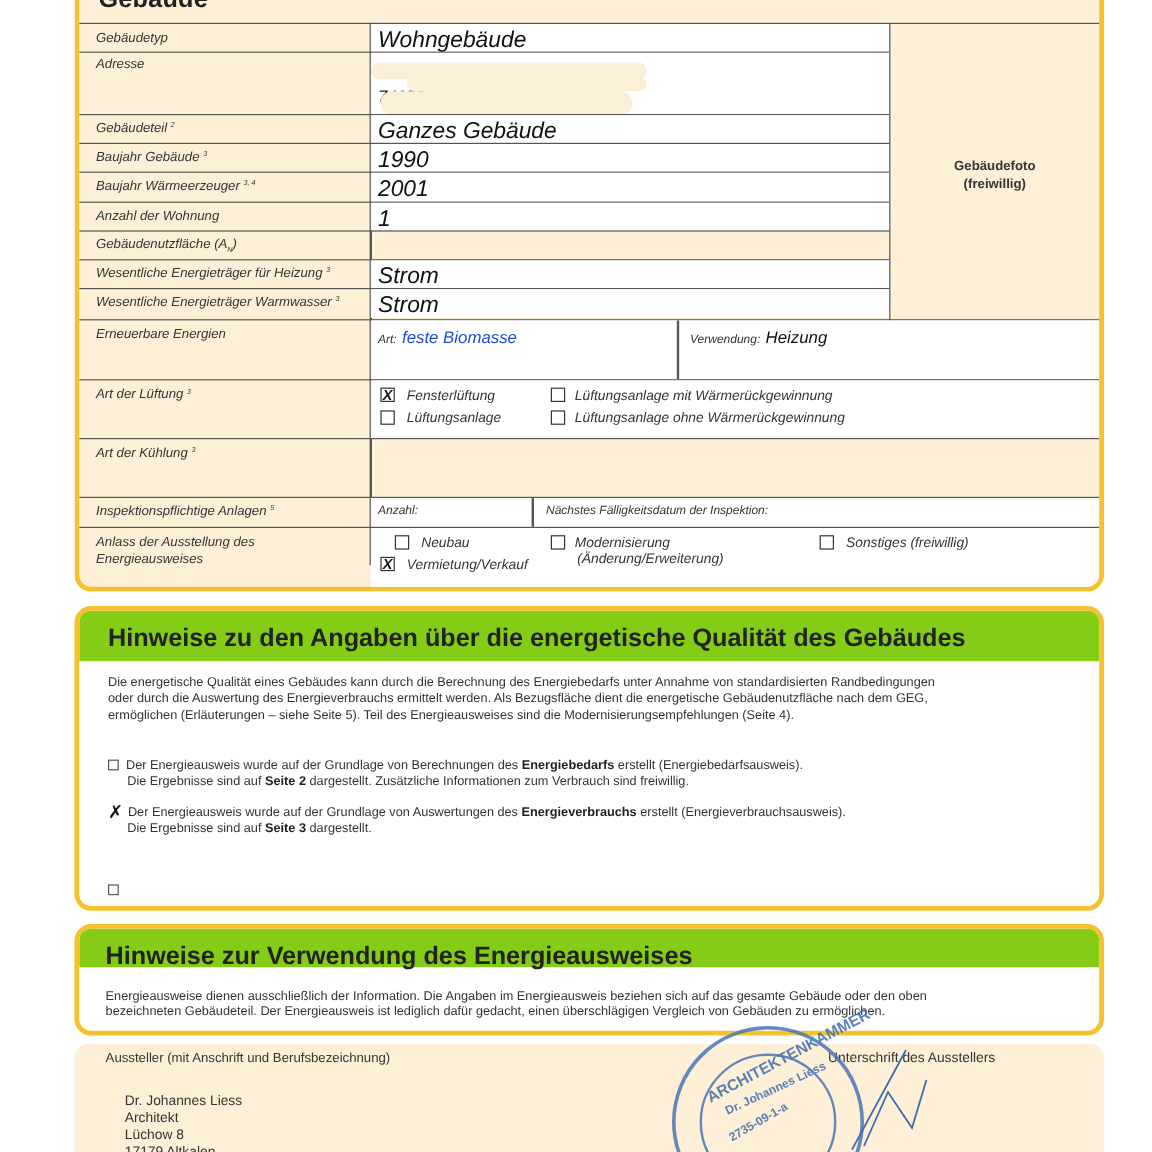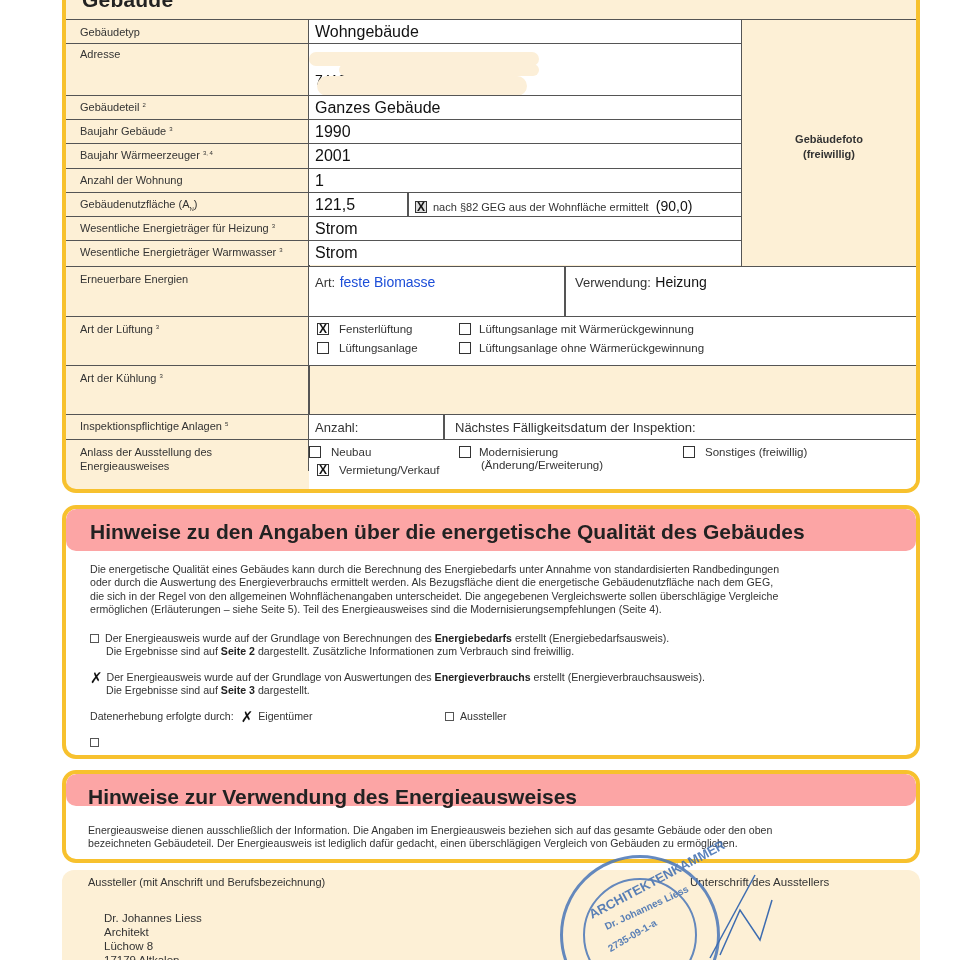--- a/index.html
+++ b/index.html
@@ -13,53 +13,53 @@
     border-radius: 14px;
     background: #fdf0d6;
     overflow: hidden;
   }
   
   #sec-gebaeude { top: -20px; height: 513px; border-top: none; border-radius: 0 0 14px 14px; }
   .sec-title {
     font-weight: bold; color: #222;
   }
   #sec-gebaeude .sec-title { position: absolute; left: 16px; top: 8px; font-size: 21px; letter-spacing: 0.2px; }
-  .row { position: absolute; left: 0; width: 850px; border-top: 1.5px solid #555; }
+  .row { position: absolute; left: 0; width: 850px; border-top: 1.5px solid #555; font-style: italic; }
   .lbl {
     position: absolute; left: 14px; font-size: 11px; color: #333; white-space: nowrap;
   }
   .lbl sup { font-size: 6px; vertical-align: 4px; }
   .vline-main { position: absolute; left: 242px; top: 39px; width: 1.5px; background: #555; height: 452px; }
   .valbox { position: absolute; left: 243px; background: #fff; }
-  .val { position: absolute; font-size: 16px; color: #111; white-space: nowrap; }
+  .val { position: absolute; font-size: 19px; color: #111; white-space: nowrap; }
   .photo-panel {
     position: absolute; left: 675px; top: 40px; width: 175px; height: 247px;
     border-left: 1.5px solid #555; background: #fdf0d6;
   }
   .photo-label { position: absolute; top: 112px; width: 100%; text-align: center; font-size: 11px; font-weight: bold; color: #333; line-height: 15px; }
 
-  .small { font-size: 13px; color: #333; }
+  .small { font-size: 10px; color: #333; }
   .cb {
     display: inline-block; width: 12px; height: 12px; border: 1.5px solid #333; background: #fff;
     vertical-align: -2px; position: relative;
   }
   .cb.checked::after {
     content: "X"; position: absolute; left: 0px; top: -2px; font-size: 12px; font-weight: bold; color: #111;
     line-height: 14px; width: 10px; text-align: center;
   }
   .cbitem { position: absolute; font-size: 11.5px; color: #333; white-space: nowrap; }
   .cbitem .cb { margin-right: 10px; }
 
   .redact {
     position: absolute; background: #fcefd8; border-radius: 20px;
   }
 
   
   #sec-hinweise1 { top: 505px; height: 254px; background: #fff; }
-  .band { position: absolute; left: 0; top: 0; width: 100%; background: #fca5a5; border-radius: 10px; }
+  .band { position: absolute; left: 0; top: 0; width: 100%; background: #84cc16; }
   #sec-hinweise1 .band { height: 42px; }
   #sec-hinweise1 .sec-title { position: absolute; left: 24px; top: 11px; font-size: 21px; }
   .para { position: absolute; left: 24px; width: 810px; font-size: 10.6px; line-height: 13.3px; color: #333; }
   .ucb {
     display: inline-block; width: 9px; height: 9px; border: 1px solid #555; vertical-align: -1px; margin-right: 6px;
   }
   .xmark { display: inline-block; font-weight: bold; font-size: 15px; font-style: italic; color: #111; margin-right: 5px; vertical-align: -2px; }
   b { color: #222; }
 
   
@@ -130,28 +130,20 @@
 
   <div class="row" style="top:188px;height:24px;">
     <span class="lbl" style="top:5px;">Anzahl der Wohnung</span>
     <div class="valbox" style="top:0;width:432px;height:23px;">
       <span class="val" style="left:6px;top:3px;">1</span>
     </div>
   </div>
 
   <div class="row" style="top:212px;height:24px;">
     <span class="lbl" style="top:5px;"><span>Gebäudenutzfläche (A</span><sub style="font-size:6px;">N</sub><span>)</span></span>
-    <div class="valbox" style="top:0;width:432px;height:23px;">
-      <span class="val" style="left:6px;top:3px;">121,5</span>
-      <div style="position:absolute;left:98px;top:0;width:1.5px;height:23px;background:#555;"></div>
-      <span class="cbitem" style="left:106px;top:5px;">
-        <span class="cb checked" style="margin-right:6px;background:#ddd;"></span><span style="font-size:11px;">nach §82 GEG aus der Wohnfläche ermittelt</span>
-        <span style="font-size:14px;color:#111;margin-left:4px;">(90,0)</span>
-      </span>
-    </div>
   </div>
 
   <div class="row" style="top:236px;height:24px;">
     <span class="lbl" style="top:5px;"><span>Wesentliche Energieträger für Heizung</span> <sup>3</sup></span>
     <div class="valbox" style="top:0;width:432px;height:23px;">
       <span class="val" style="left:6px;top:3px;">Strom</span>
     </div>
   </div>
 
   <div class="row" style="top:260px;height:24px;">
@@ -205,54 +197,48 @@
       <span class="small" style="position:absolute;left:146px;top:5px;">Nächstes Fälligkeitsdatum der Inspektion:</span>
     </div>
   </div>
 
   <div class="row" style="top:459px;height:54px;">
     <span class="lbl" style="top:5px;line-height:14px;">
       <span style="display:block;">Anlass der Ausstellung des</span>
       <span style="display:block;">Energieausweises</span>
     </span>
     <div class="valbox" style="top:0;width:607px;height:53px;">
-      <span class="cbitem" style="left:0;top:6px;"><span class="cb"></span><span>Neubau</span></span>
+      <span class="cbitem" style="left:20px;top:6px;"><span class="cb"></span><span>Neubau</span></span>
       <span class="cbitem" style="left:8px;top:24px;"><span class="cb checked"></span><span>Vermietung/Verkauf</span></span>
       <span class="cbitem" style="left:150px;top:6px;line-height:13px;"><span class="cb" style="margin-right:8px;vertical-align:-2px;"></span><span>Modernisierung</span><br><span style="margin-left:22px;">(Änderung/Erweiterung)</span></span>
       <span class="cbitem" style="left:374px;top:6px;"><span class="cb" style="margin-right:10px;"></span><span>Sonstiges (freiwillig)</span></span>
     </div>
   </div>
 </div>
 
 <div class="card" id="sec-hinweise1">
   <div class="band">
     <div class="sec-title">Hinweise zu den Angaben über die energetische Qualität des Gebäudes</div>
   </div>
   <div class="para" style="top:54px;">
     <div>Die energetische Qualität eines Gebäudes kann durch die Berechnung des Energiebedarfs unter Annahme von standardisierten Randbedingungen</div>
     <div>oder durch die Auswertung des Energieverbrauchs ermittelt werden. Als Bezugsfläche dient die energetische Gebäudenutzfläche nach dem GEG,</div>
-    <div>die sich in der Regel von den allgemeinen Wohnflächenangaben unterscheidet. Die angegebenen Vergleichswerte sollen überschlägige Vergleiche</div>
     <div>ermöglichen (Erläuterungen – siehe Seite 5). Teil des Energieausweises sind die Modernisierungsempfehlungen (Seite 4).</div>
   </div>
 
   <div class="para" style="top:123px;">
     <div><span class="ucb"></span><span>Der Energieausweis wurde auf der Grundlage von Berechnungen des </span><b>Energiebedarfs</b><span> erstellt (Energiebedarfsausweis).</span></div>
     <div style="padding-left:16px;"><span>Die Ergebnisse sind auf </span><b>Seite 2</b><span> dargestellt. Zusätzliche Informationen zum Verbrauch sind freiwillig.</span></div>
   </div>
 
   <div class="para" style="top:162px;">
     <div><span class="xmark" style="margin-right:4px;">✗</span><span>Der Energieausweis wurde auf der Grundlage von Auswertungen des </span><b>Energieverbrauchs</b><span> erstellt (Energieverbrauchsausweis).</span></div>
     <div style="padding-left:16px;"><span>Die Ergebnisse sind auf </span><b>Seite 3</b><span> dargestellt.</span></div>
   </div>
 
-  <div class="para" style="top:201px;">
-    <span>Datenerhebung erfolgte durch:</span>
-    <span style="margin-left:4px;"><span class="xmark">✗</span><span>Eigentümer</span></span>
-    <span style="position:absolute;left:355px;top:0;"><span class="ucb"></span><span>Aussteller</span></span>
-  </div>
 
   <div class="para" style="top:227px;">
     <span class="ucb"></span>
   </div>
 </div>
 
 <div class="card" id="sec-hinweise2">
   <div class="band">
     <div class="sec-title">Hinweise zur Verwendung des Energieausweises</div>
   </div>

